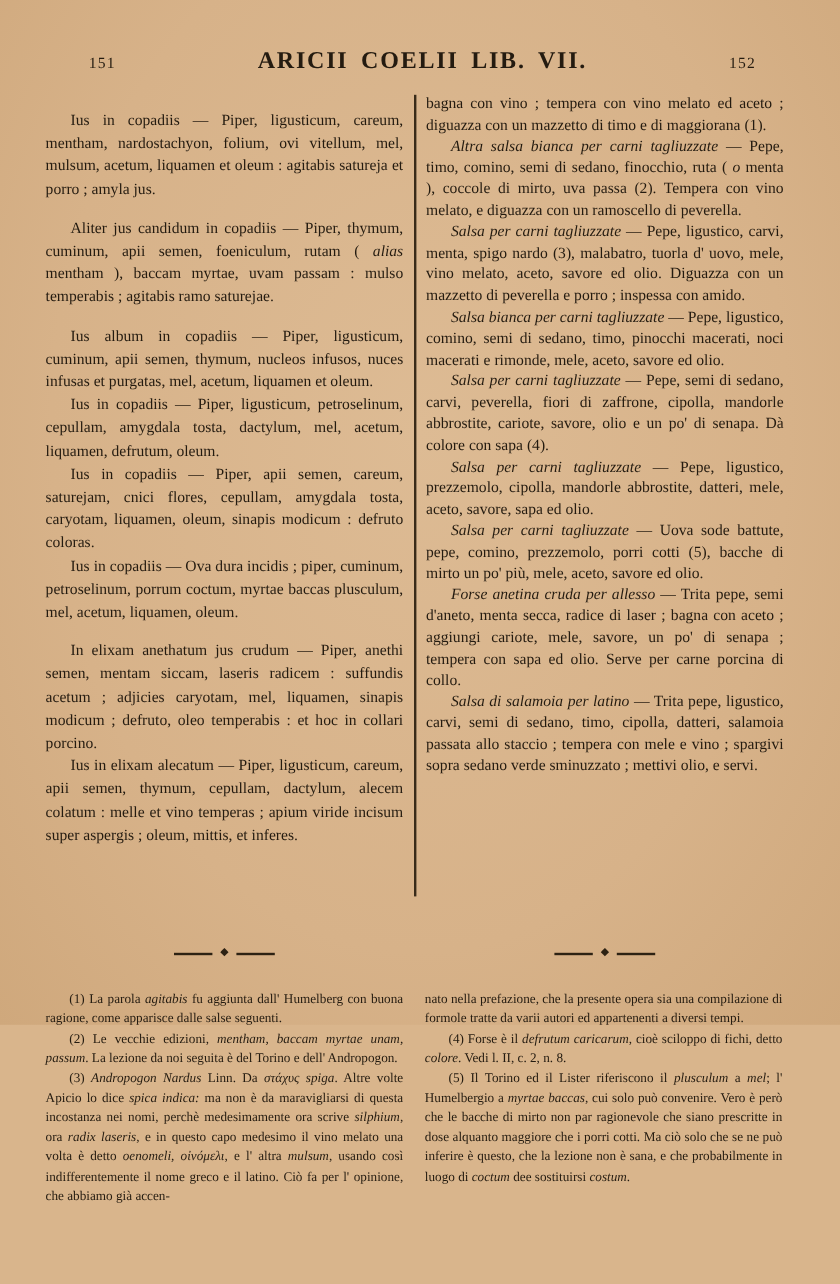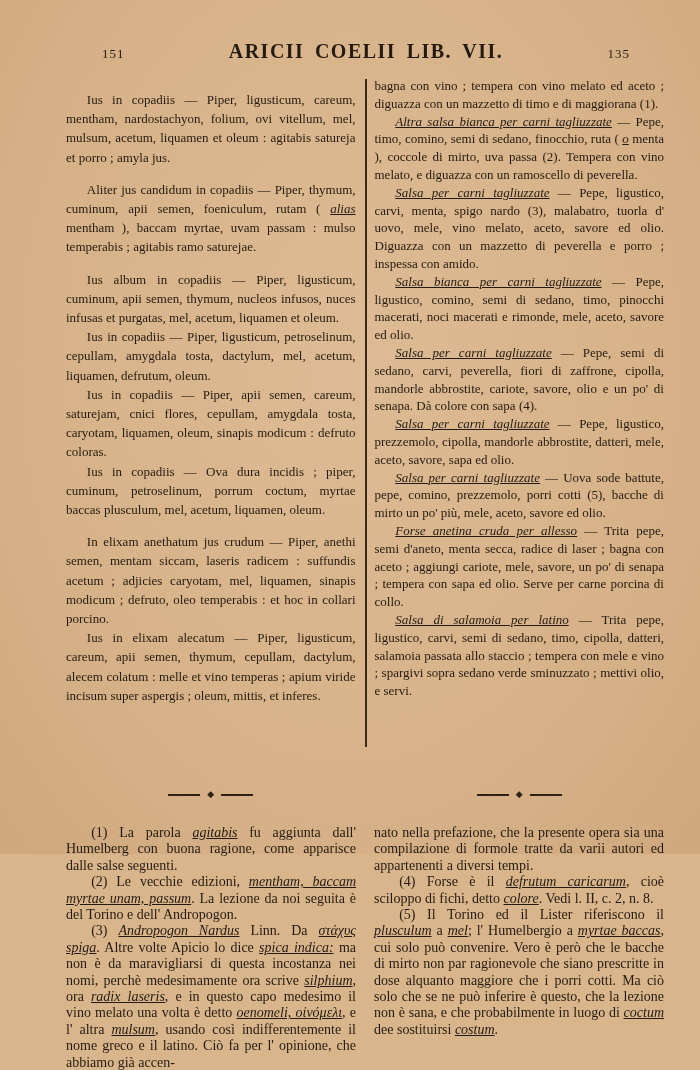--- a/index.html
+++ b/index.html
@@ -8,21 +8,21 @@
     font-family:"Liberation Serif","DejaVu Serif",serif;
     color:#241b10;
     background:#d9b58c;
     overflow:hidden;
   }
   .page{
     position:relative;
     width:700px;height:854px;
     background:radial-gradient(ellipse at 50% 42%, #ddbb94 0%, #d7b289 62%, #cfa87c 100%);
     box-sizing:border-box;
-    padding:40px 36px 0 66px;
+    padding:40px 36px 0 38px;
   }
   .header{
     display:flex;justify-content:space-between;align-items:baseline;
     padding:0 34px 0 36px;
     margin-bottom:14px;
   }
   .pagenum{font-size:13px;letter-spacing:1px;}
   .running-title{
     font-size:20px;font-weight:bold;letter-spacing:1.5px;
     word-spacing:4px;
@@ -56,39 +56,39 @@
     display:flex;align-items:center;justify-content:center;gap:7px;
   }
   .divider .dash{display:inline-block;width:32px;border-top:2px solid #2d2213;}
   .divider .glyph{font-family:"DejaVu Sans",sans-serif;font-size:9px;line-height:9px;color:#2d2213;}
   .footnotes{
     display:flex;
     margin-top:12px;
   }
   .fcol{
     width:298px;
-    font-size:14px;
+    font-size:11px;
     line-height:16.4px;
     text-align:justify;
   }
   .fcol-left{margin-right:9px;}
   .fcol-right{margin-left:9px;}
   .fcol p{margin:0;text-indent:1.8em;}
   .fcol p.cont{text-indent:0;}
-  em{font-style:italic;text-decoration:underline;}
+  em{font-style:italic;}
 </style>
 </head>
 <body>
 
 <div class="page">
 
   <div class="header">
     <span class="pagenum">151</span>
     <span class="running-title">ARICII COELII LIB. VII.</span>
-    <span class="pagenum">135</span>
+    <span class="pagenum">152</span>
   </div>
 
   <div class="main">
 
     <div class="col col-left">
       <p class="gap"><span>Ius in copadiis — Piper, ligusticum, careum, mentham, nardostachyon, folium, ovi vitellum, mel, mulsum, acetum, liquamen et oleum : agitabis satureja et porro ; amyla jus.</span></p>
       <p class="gap"><span>Aliter jus candidum in copadiis — Piper, thymum, cuminum, apii semen, foeniculum, rutam ( </span><em>alias</em><span> mentham ), baccam myrtae, uvam passam : mulso temperabis ; agitabis ramo saturejae.</span></p>
       <p class="gap"><span>Ius album in copadiis — Piper, ligusticum, cuminum, apii semen, thymum, nucleos infusos, nuces infusas et purgatas, mel, acetum, liquamen et oleum.</span></p>
       <p><span>Ius in copadiis — Piper, ligusticum, petroselinum, cepullam, amygdala tosta, dactylum, mel, acetum, liquamen, defrutum, oleum.</span></p>
       <p><span>Ius in copadiis — Piper, apii semen, careum, saturejam, cnici flores, cepullam, amygdala tosta, caryotam, liquamen, oleum, sinapis modicum : defruto coloras.</span></p>

